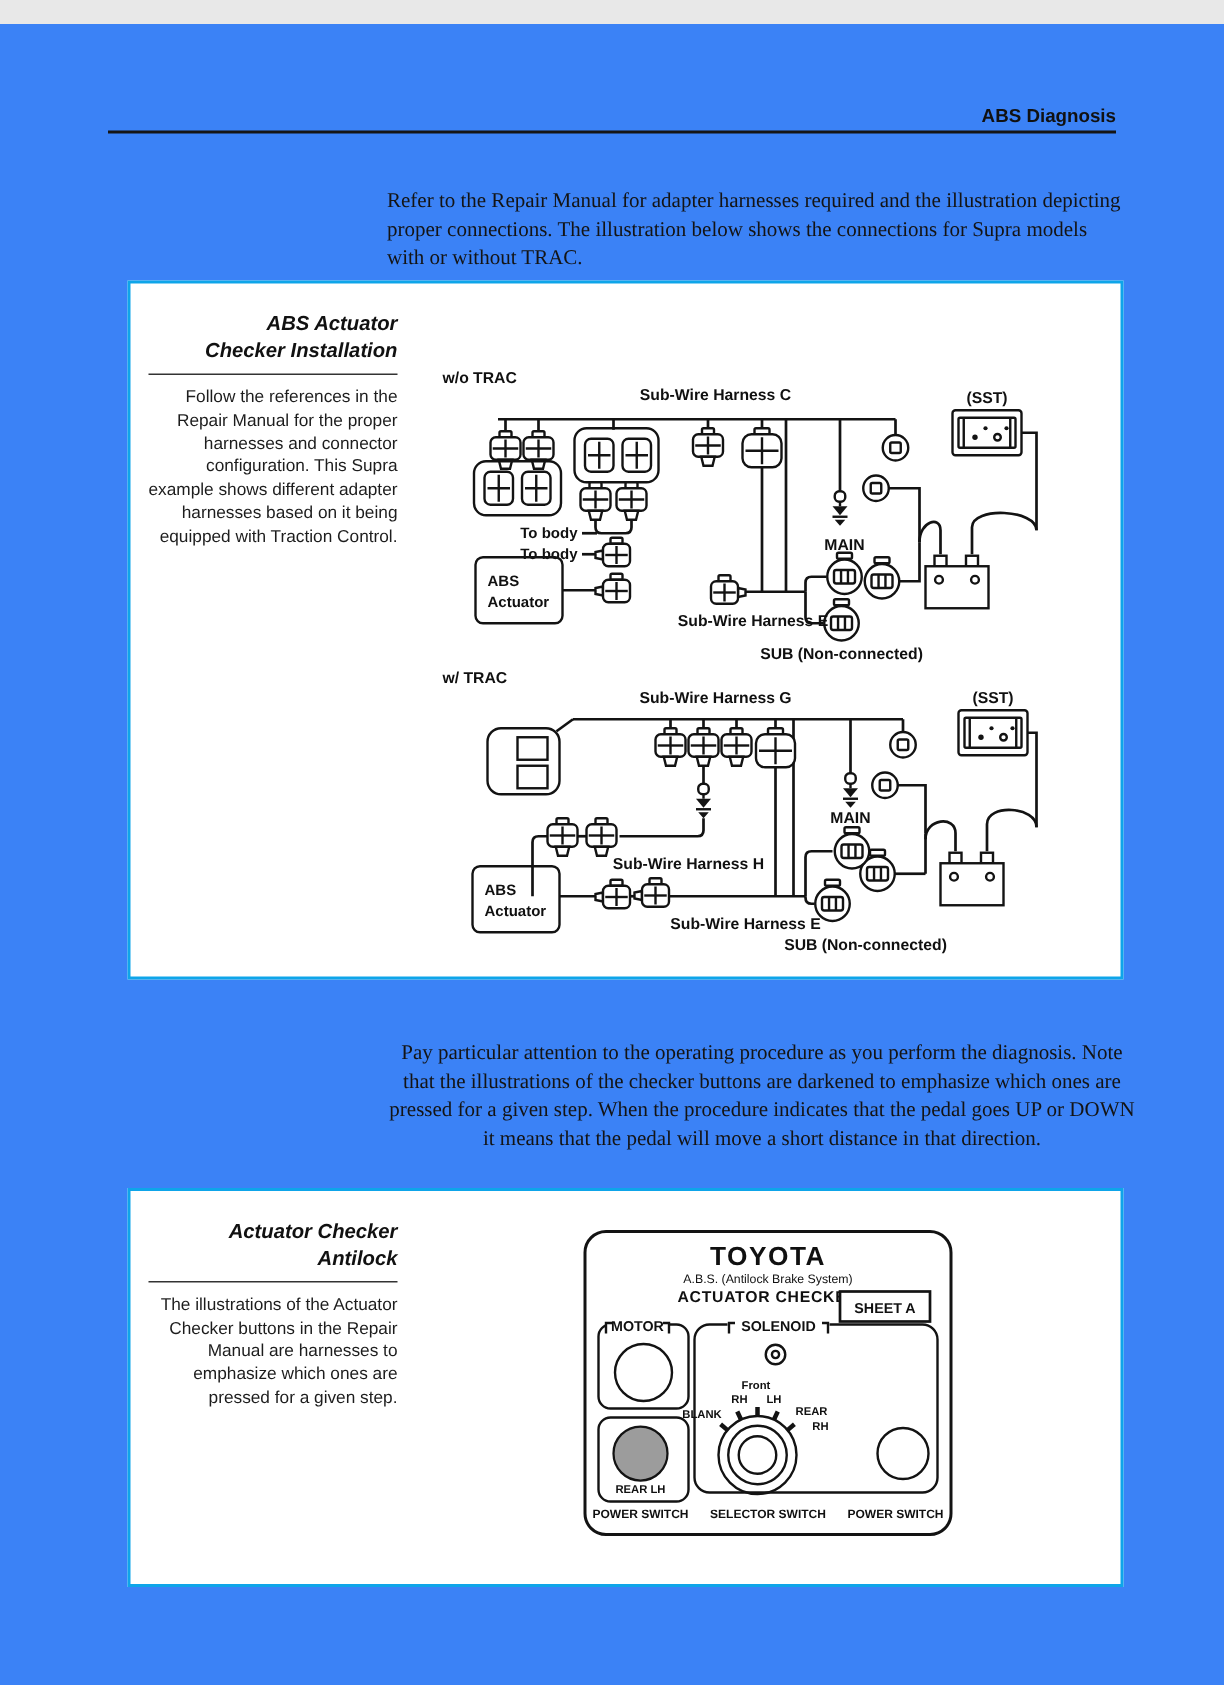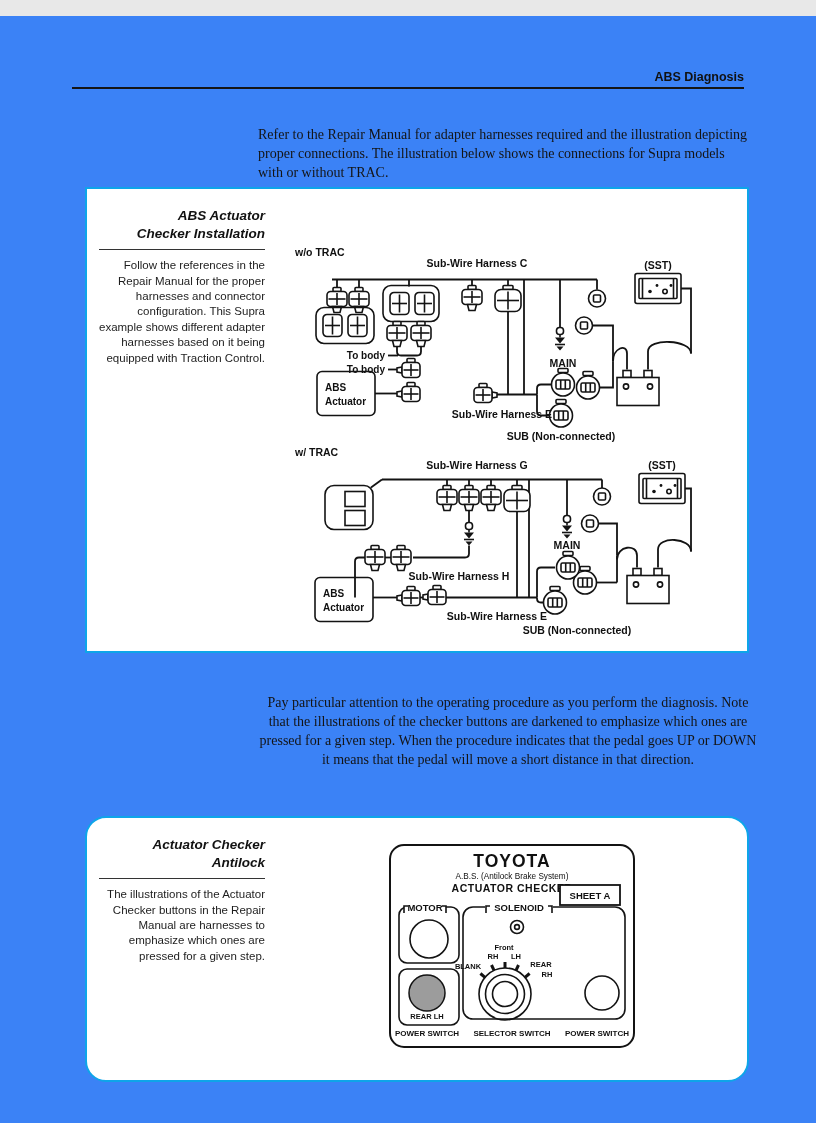--- a/index.html
+++ b/index.html
@@ -5,21 +5,21 @@
   html,body{margin:0;padding:0;background:#e8e8e8;}
   .page{position:relative;width:816px;height:1123px;background:#3b82f6;margin:16px auto;
         font-family:"Liberation Serif",serif;color:#111;overflow:hidden;}
   .hdr-title{position:absolute;top:54px;right:72px;font:bold 12.5px "Liberation Sans",sans-serif;color:#111;}
   .hdr-rule{position:absolute;left:72px;top:71px;width:672px;height:2px;background:#151515;}
   .para{position:absolute;font:14px/1.36 "Liberation Serif",serif;color:#141414;}
   .para1{left:258px;top:95px;width:492px;}
   .para2{left:258px;top:663px;width:500px;text-align:center;}
   .figbox{position:absolute;left:85px;width:664px;border:2px solid #0ea5e9;background:#fff;box-sizing:border-box;}
   .box1{top:171px;height:466px;}
-  .box2{top:800px;height:266px;border-radius:21px;}
+  .box2{top:776px;height:266px;}
   .fig-aside{position:absolute;left:12px;top:18px;width:166px;text-align:right;}
   .fig-title{font:bold italic 13.5px/1.3 "Liberation Sans",sans-serif;color:#111;}
   .fig-title span{display:block;}
   .fig-rule{border:0;border-top:1.5px solid #333;margin:7px 0 8px;}
   .fig-body{font:11.5px/1.34 "Liberation Sans",sans-serif;color:#1d1d1d;}
   .diagram-svg{position:absolute;left:200px;top:50px;width:458px;height:407px;}
   .panel-svg{position:absolute;left:300px;top:18px;width:250px;height:222px;}
   
   .kn{fill:none;stroke:#131313;stroke-width:1.6;}
   .kw{fill:#ffffff;stroke:#131313;stroke-width:1.6;}

